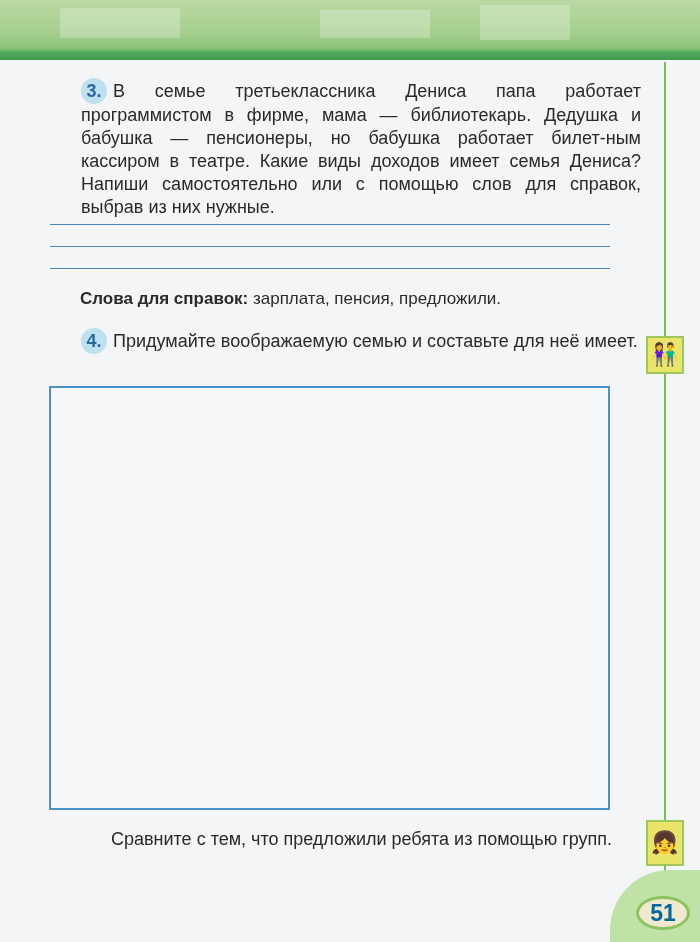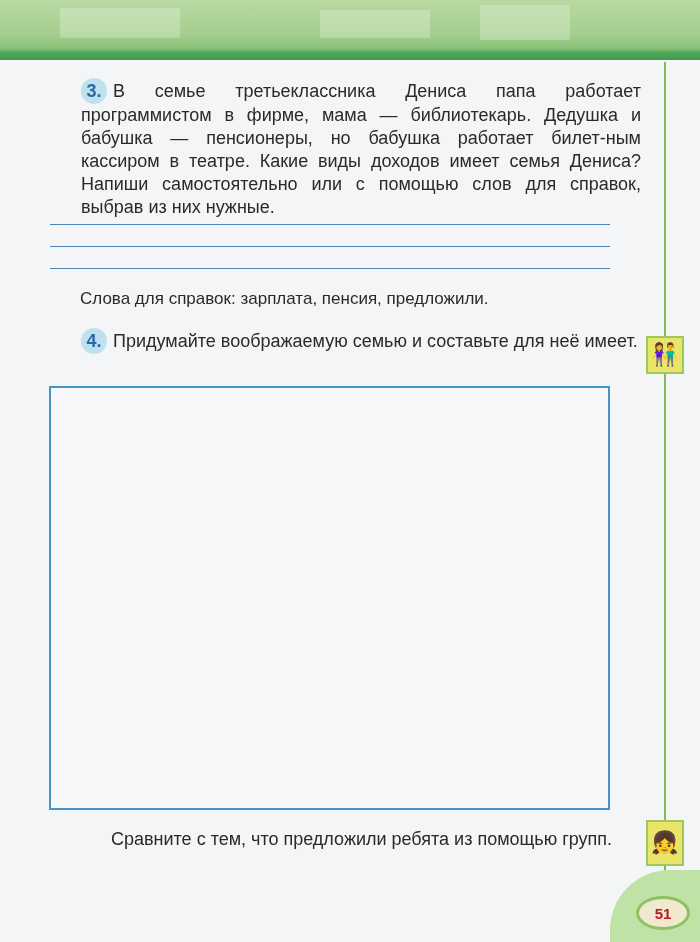--- a/index.html
+++ b/index.html
@@ -3,26 +3,26 @@
   <meta charset="utf-8">
   <style>
     html, body { margin:0; padding:0; }
     body { width:700px; height:942px; background:#f3f5f7; position:relative; overflow:hidden; font-family:"Liberation Sans", sans-serif; color:#2a2a2a; }
     .banner { position:absolute; left:0; top:0; width:700px; height:60px;
       background: linear-gradient(180deg,#b9d9a2 0%,#a5cf8e 55%,#8cc27a 80%,#4ea85a 88%,#3f9a4e 100%); }
     .banner .shape { position:absolute; background:rgba(255,255,255,0.25); }
     .rail { position:absolute; left:664px; top:62px; width:2px; height:810px; background:#7dbb5a; }
     .icon-box { position:absolute; left:646px; width:38px; height:38px; background:#e9e56a; border:2px solid #9fc75a; box-sizing:border-box; display:flex; align-items:center; justify-content:center; font-size:22px; }
     .page-bottom { position:absolute; left:610px; top:870px; width:140px; height:120px; border-radius:60px 0 0 0; background:#bfe2a6; }
-    .page-num { position:absolute; left:636px; top:896px; width:54px; height:34px; border-radius:50%; background:#f0e9cf; border:3px solid #8cc35f; box-sizing:border-box; display:flex; align-items:center; justify-content:center; font-weight:bold; font-size:15px; color:#b91c1c; }
+    .page-num { position:absolute; left:636px; top:896px; width:54px; height:34px; border-radius:50%; background:#f0e9cf; border:3px solid #8cc35f; box-sizing:border-box; display:flex; align-items:center; justify-content:center; font-weight:bold; font-size:23px; color:#0369a1; }
     .task { position:absolute; left:48px; width:560px; font-size:18px; line-height:23px; text-align:justify;margin-left:33px; }
     .num { display:inline-block; width:26px; height:26px; border-radius:50%; background:#bfe0ee; text-align:center; font-weight:bold; color:#2a6aa0; line-height:26px; margin-right:6px; }
     .line { position:absolute; left:50px; width:560px; height:1px; background:#4a86b9; }
     .hint { position:absolute; left:80px; top:289px; font-size:17px; }
-    .hint b { font-weight:normal;margin-top:32px; }
+    .hint b { font-weight:bold;margin-top:32px; }
     .budget-box { position:absolute; left:49px; top:386px; width:561px; height:424px; border:2.5px solid #4a92c6; box-sizing:border-box; background:#f5f7f9; }
   </style>
 </head>
 <body>
 
 <div class="banner">
   <div class="shape" style="left:60px;top:8px;width:120px;height:30px;"></div>
   <div class="shape" style="left:320px;top:10px;width:110px;height:28px;"></div>
   <div class="shape" style="left:480px;top:5px;width:90px;height:35px;"></div>
 </div>

